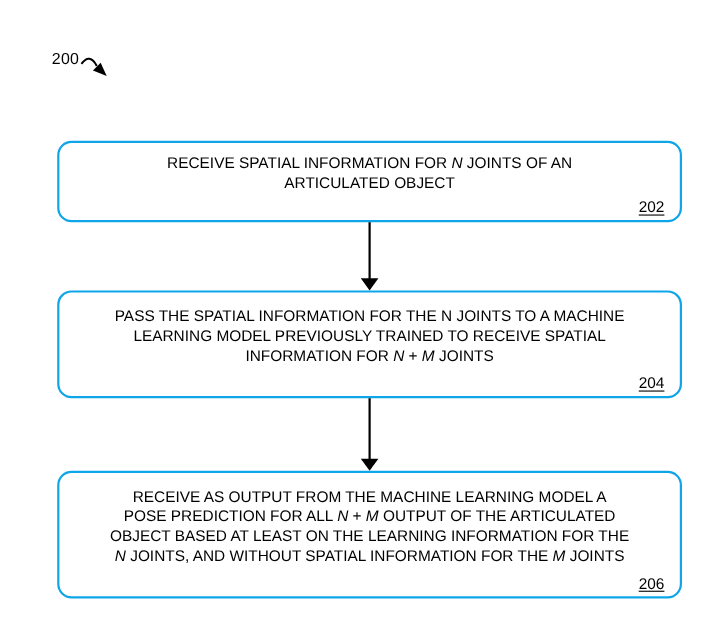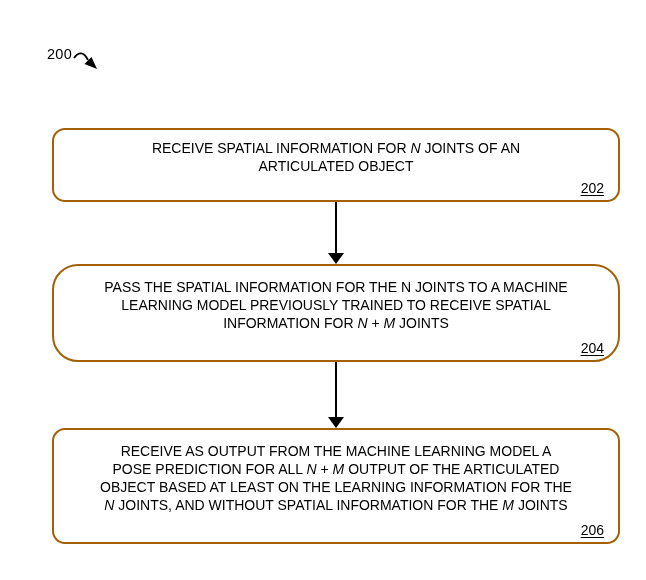--- a/index.html
+++ b/index.html
@@ -29,27 +29,27 @@
     letter-spacing: 0.3px;
   }
   .fig-ref-arrow {
     margin-left: 1px;
     margin-top: 3px;
   }
   .flow-box {
     position: absolute;
     left: 52px;
     width: 568px;
-    border: 2px solid #a16207;
+    border: 2px solid #0ea5e9;
     border-radius: 13px;
     background: #ffffff;
     box-sizing: border-box;
   }
   .box-202 { top: 104px; height: 74px; }
-  .box-204 { top: 240px; height: 98px; border-radius: 26px; }
+  .box-204 { top: 240px; height: 98px; }
   .box-206 { top: 404px; height: 116px; }
   .box-text {
     position: absolute;
     left: 0; right: 0; top: 0; bottom: 0;
     display: flex;
     flex-direction: column;
     align-items: center;
     justify-content: center;
     padding-bottom: 17px;
     text-align: center;

